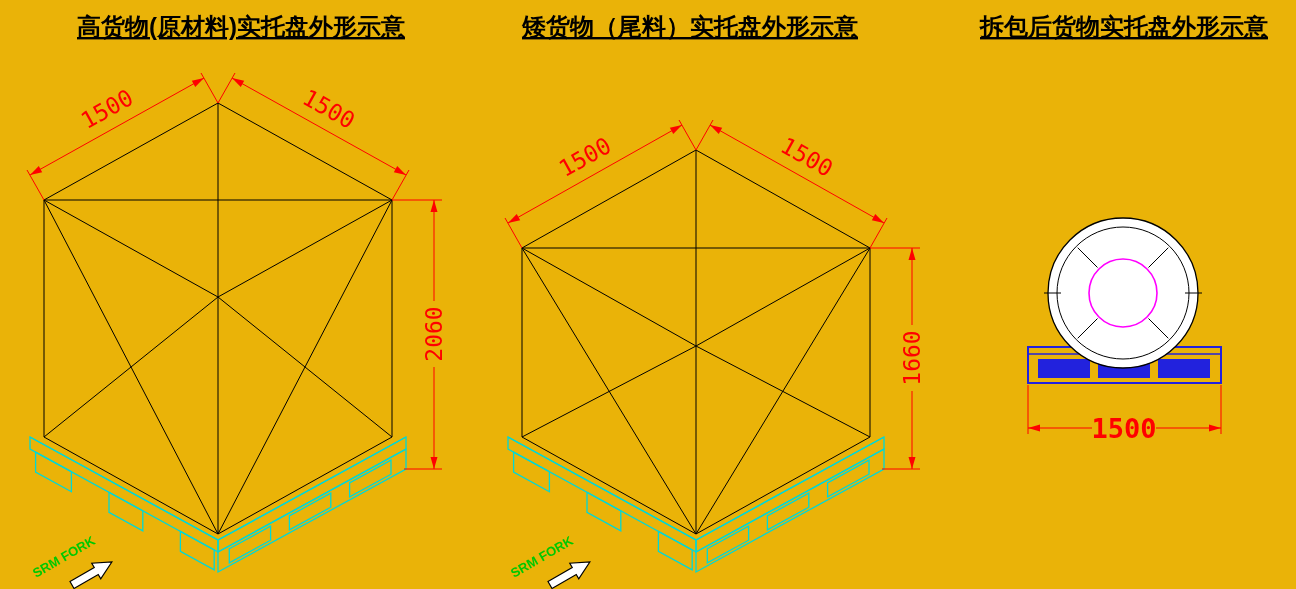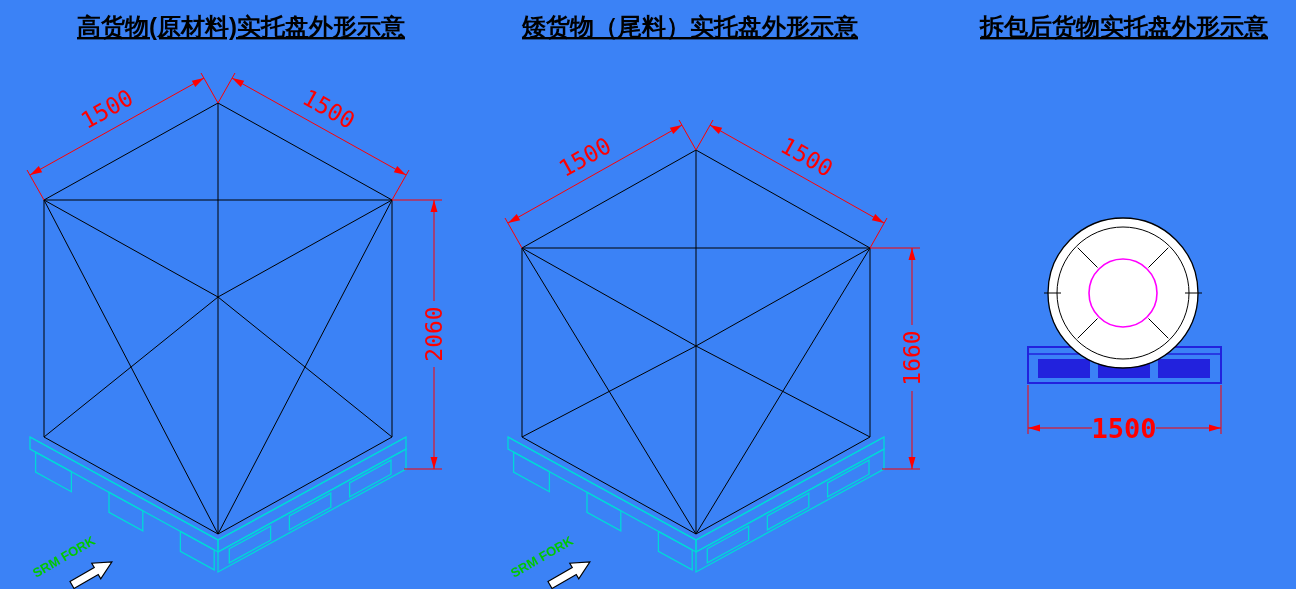--- a/index.html
+++ b/index.html
@@ -1,16 +1,16 @@
 <!DOCTYPE html>
 <html style="--outline: #000000; --pallet_iso: #00d8d8; --pallet_front: #2222dd; --dimension: #ff0000; --coil_core: #ff00ff; --fork_text: #00c800;"><head>
 <meta charset="utf-8">
 <style>
   html,body{margin:0;padding:0;background:#fff;}
-  .stage{position:relative;width:1296px;height:589px;background:#3b82f6;overflow:hidden;
+  .stage{position:relative;width:1296px;height:589px;background:#eab308;overflow:hidden;
          font-family:"Liberation Sans",sans-serif;}
   svg{position:absolute;left:0;top:0;}
   .ln-k{stroke:var(--outline,#000);stroke-width:1;fill:none;}
   .ln-cy{stroke:var(--pallet_iso,#00d8d8);stroke-width:1.3;fill:none;}
   .ln-red{stroke:var(--dimension,#ff0000);stroke-width:1;fill:none;}
   .dim-fill{fill:var(--dimension,#ff0000);}
   .txt-title{fill:#000;font-family:"Liberation Sans",sans-serif;font-size:24px;font-weight:600;}
   .txt-dim{fill:var(--dimension,#ff0000);font-family:"DejaVu Sans Mono",monospace;font-size:23px;}
   .txt-dim-big{fill:var(--dimension,#ff0000);font-family:"DejaVu Sans Mono",monospace;font-size:27px;font-weight:bold;}
   .txt-fork{fill:var(--fork_text,#00c800);font-family:"Liberation Sans",sans-serif;font-size:13px;font-weight:bold;}

